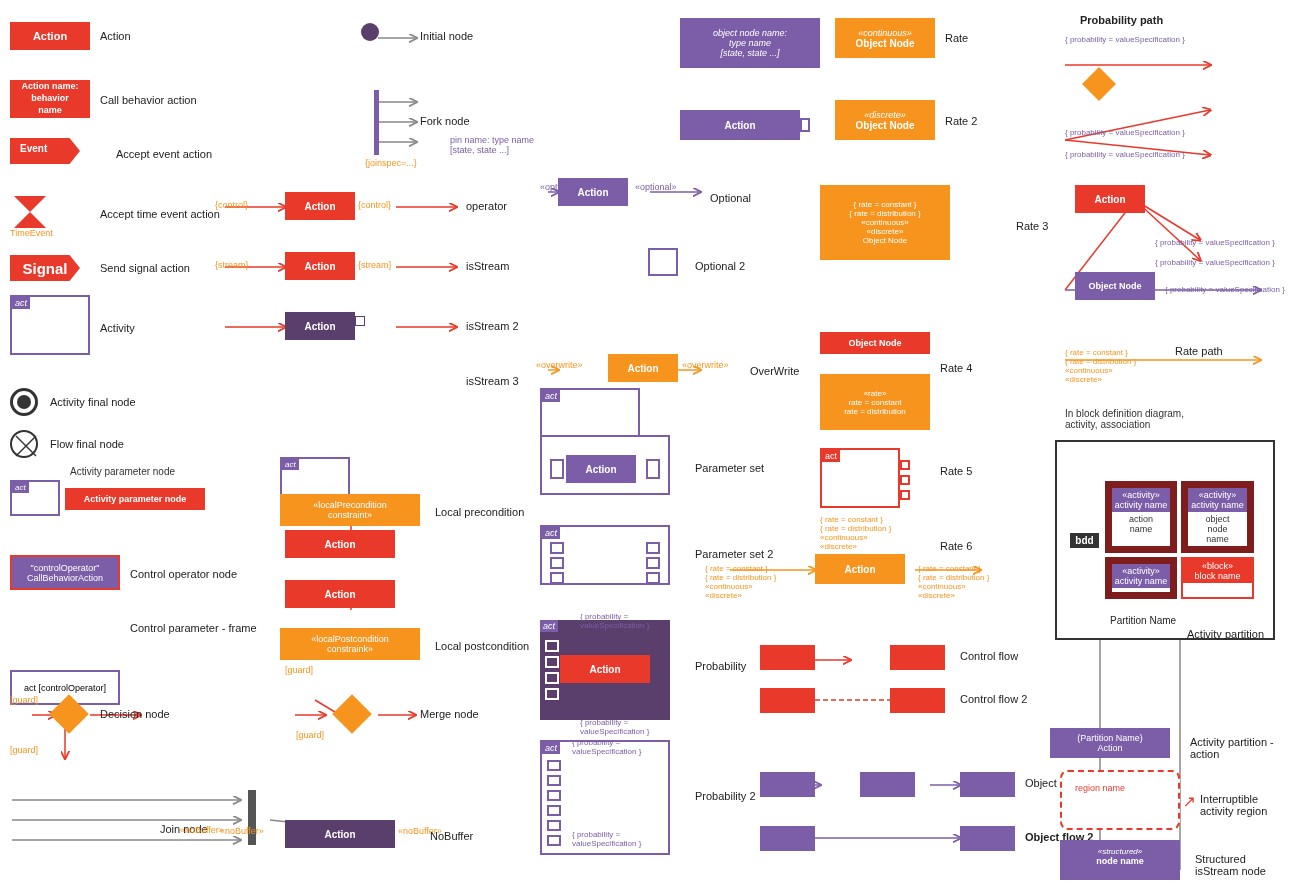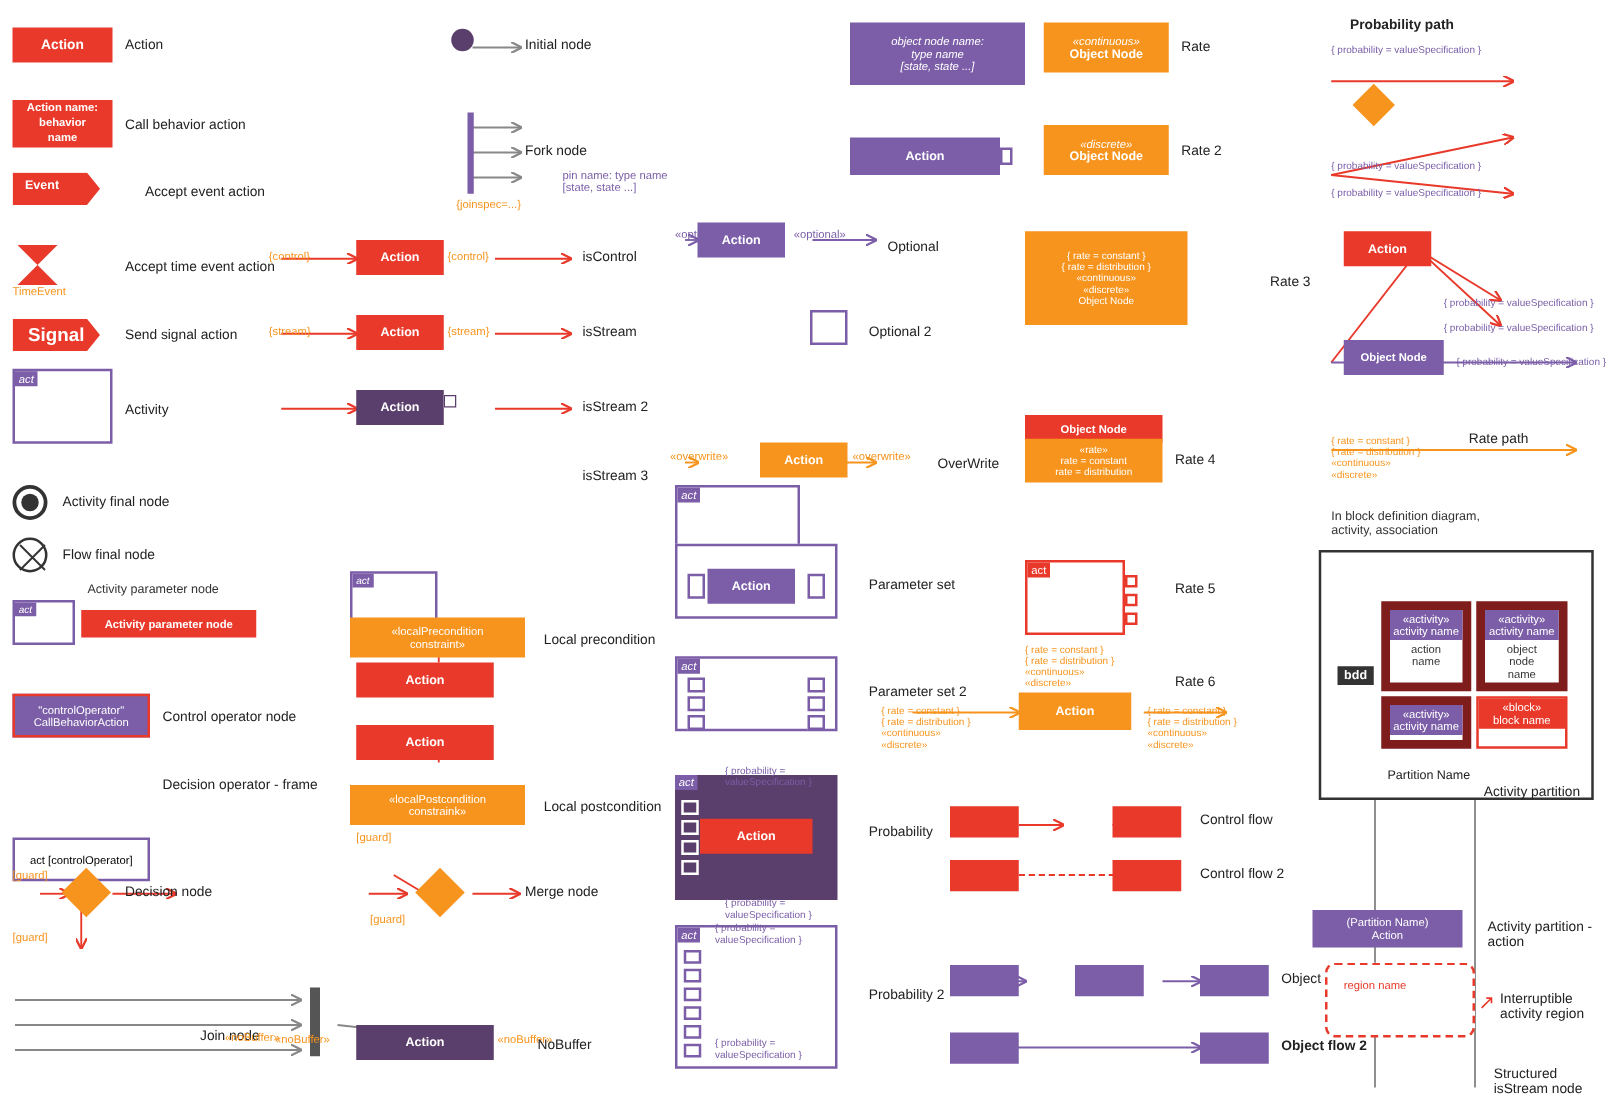--- a/index.html
+++ b/index.html
@@ -400,21 +400,21 @@
   </div>
 
   <div class="el control-op-node" style="left:10px;top:555px;width:110px;height:35px;font-size:9px;">
     <span>"controlOperator"<br>CallBehaviorAction</span>
   </div>
   <div class="el label-text" style="left:130px;top:568px;">Control operator node</div>
 
   <div class="el control-op-frame" style="left:10px;top:610px;width:110px;height:35px;font-size:9px;">
     <span>act [controlOperator]</span>
   </div>
-  <div class="el label-text" style="left:130px;top:622px;">Decision operator - frame</div>
+  <div class="el label-text" style="left:130px;top:622px;">Control parameter - frame</div>
 
   <div class="el" style="left:55px;top:700px;width:28px;height:28px;">
     <div class="diamond"></div>
   </div>
   <div class="el label-text orange-label" style="left:10px;top:695px;">[guard]</div>
   <div class="el label-text orange-label" style="left:10px;top:745px;">[guard]</div>
   <div class="el label-text" style="left:100px;top:708px;">Decision node</div>
 
   <div class="el" style="left:248px;top:790px;width:8px;height:55px;background:#555;"></div>
   <div class="el label-text" style="left:160px;top:823px;">Join node</div>
@@ -427,21 +427,21 @@
   <div class="el label-text" style="left:420px;top:30px;">Initial node</div>
 
   <div class="el" style="left:374px;top:90px;width:5px;height:65px;background:#7b5ea7;"></div>
   <div class="el label-text" style="left:420px;top:115px;">Fork node</div>
   <div class="el label-text" style="left:420px;top:135px;font-size:9px;color:#7b5ea7;margin-left:30px;">pin name: type name<br>[state, state ...]</div>
   <div class="el label-text orange-label" style="left:365px;top:158px;font-size:9px;">{joinspec=...}</div>
 
   <div class="el label-text orange-label" style="left:215px;top:200px;font-size:9px;">{control}</div>
   <div class="el action-btn" style="left:285px;top:192px;width:70px;height:28px;font-size:10px;">Action</div>
   <div class="el label-text orange-label" style="left:358px;top:200px;font-size:9px;">{control}</div>
-  <div class="el label-text" style="left:466px;top:200px;">isControl</div>
+  <div class="el label-text" style="left:466px;top:200px;">operator</div>
 
   <div class="el label-text orange-label" style="left:215px;top:260px;font-size:9px;">{stream}</div>
   <div class="el action-btn" style="left:285px;top:252px;width:70px;height:28px;font-size:10px;">Action</div>
   <div class="el label-text orange-label" style="left:358px;top:260px;font-size:9px;">{stream}</div>
   <div class="el label-text" style="left:466px;top:260px;">isStream</div>
 
   <div class="el action-btn-dark" style="left:285px;top:312px;width:70px;height:28px;font-size:10px;">Action</div>
   <div class="el" style="left:355px;top:316px;width:10px;height:10px;border:1.5px solid #5a3e6b;background:#fff;"></div>
   <div class="el label-text" style="left:466px;top:320px;">isStream 2</div>
 
@@ -566,21 +566,21 @@
   <div class="el label-text" style="left:945px;top:115px;">Rate 2</div>
 
   <div class="el" style="left:820px;top:185px;width:130px;height:75px;background:#f7941d;display:flex;align-items:center;justify-content:center;flex-direction:column;text-align:center;">
     <span style="color:#fff;font-size:8px;">{ rate = constant }<br>{ rate = distribution }<br>«continuous»<br>«discrete»<br>Object Node</span>
   </div>
   <div class="el label-text" style="left:1016px;top:220px;">Rate 3</div>
 
   <div class="el" style="left:820px;top:332px;width:110px;height:22px;background:#e8392a;display:flex;align-items:center;justify-content:center;">
     <span style="color:#fff;font-size:9px;font-weight:bold;">Object Node</span>
   </div>
-  <div class="el" style="left:820px;top:351px;width:110px;height:35px;background:#f7941d;display:flex;align-items:center;justify-content:center;text-align:center;">
+  <div class="el" style="left:820px;top:374px;width:110px;height:56px;background:#f7941d;display:flex;align-items:center;justify-content:center;text-align:center;">
     <span style="color:#fff;font-size:8px;">«rate»<br>rate = constant<br>rate = distribution</span>
   </div>
   <div class="el label-text" style="left:940px;top:362px;">Rate 4</div>
 
   <div class="el" style="left:820px;top:448px;width:80px;height:60px;border:2px solid #e8392a;background:#fff;position:absolute;">
     <div style="position:absolute;top:0;left:0;background:#e8392a;color:#fff;font-size:9px;padding:1px 3px;">act</div>
 
     <div style="position:absolute;right:-12px;top:10px;width:10px;height:10px;border:2px solid #e8392a;background:#fff;"></div>
     <div style="position:absolute;right:-12px;top:25px;width:10px;height:10px;border:2px solid #e8392a;background:#fff;"></div>
     <div style="position:absolute;right:-12px;top:40px;width:10px;height:10px;border:2px solid #e8392a;background:#fff;"></div>
@@ -658,15 +658,19 @@
 
   <div class="el label-text" style="left:1110px;top:615px;font-size:10px;text-align:center;">Partition Name</div>
   <div class="el label-text" style="left:1187px;top:628px;">Activity partition</div>
 
   <div class="interruptible-region" style="left:1060px;top:770px;width:120px;height:60px;">
     <div style="position:absolute;right:-18px;top:20px;color:#e8392a;font-size:16px;">↗</div>
   </div>
   <div class="el label-text" style="left:1075px;top:783px;font-size:9px;color:#e8392a;">region name</div>
   <div class="el label-text" style="left:1200px;top:793px;">Interruptible<br>activity region</div>
 
+  <div class="structured-node" style="position:absolute;left:1060px;top:840px;width:120px;height:40px;">
+    <span style="font-size:8px;font-style:italic;">«structured»</span><br>
+    <span style="font-size:9px;font-weight:bold;">node name</span>
+  </div>
   <div class="el label-text" style="left:1195px;top:853px;">Structured isStream node</div>
 
 </div>
 
 </body></html>

